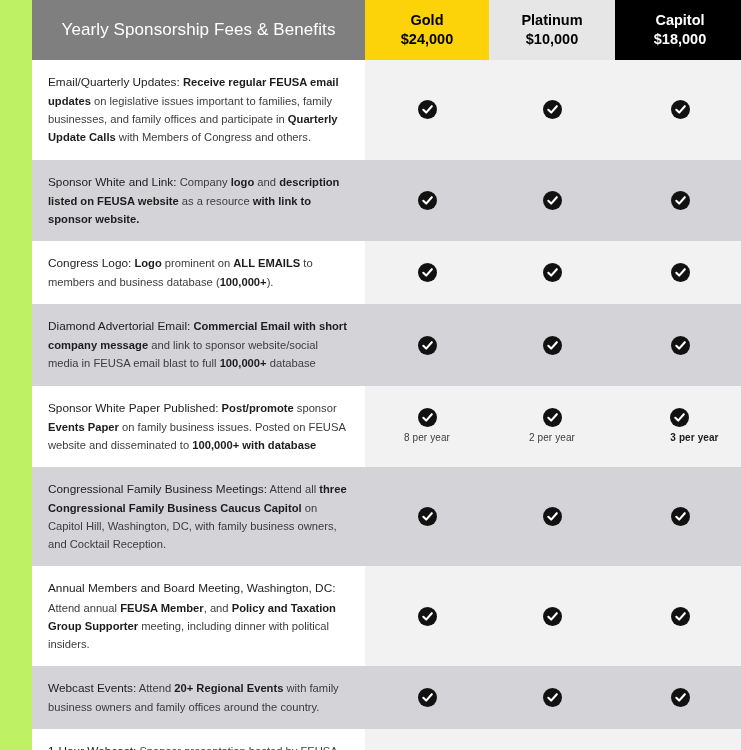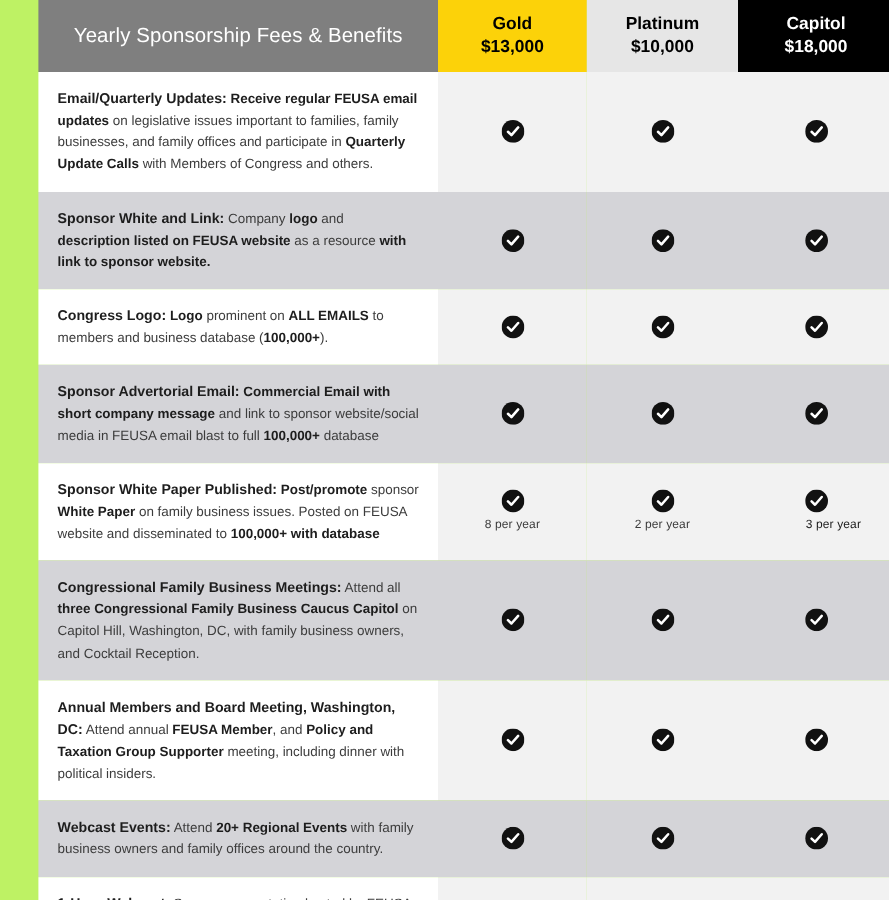--- a/index.html
+++ b/index.html
@@ -65,21 +65,21 @@
   
   .desc {
     padding: 13px 16px 13px 16px;
     font-size: 11.2px;
     line-height: 1.62;
     color: #3c3c3c;
     vertical-align: middle;
     text-align: left;
   }
   .desc b { color: #1d1d1d; font-weight: bold; }
-  .desc .lead { font-weight: bold; font-size: 11.8px; color: #1d1d1d; }
+  .desc .lead { font-weight: normal; font-size: 11.8px; color: #1d1d1d; }
 
   .mark {
     text-align: center;
     vertical-align: middle;
     padding: 13px 4px;
   }
 
   .row-white .desc { background: #ffffff; }
   .row-white .mark { background: #f2f2f2; }
   .row-gray  .desc { background: #d4d4d8; }
@@ -94,42 +94,42 @@
     vertical-align: middle;
   }
   .check svg { display: block; }
   .qty {
     display: block;
     margin-top: 5px;
     font-size: 10px;
     color: #3c3c3c;
     letter-spacing: .1px;
   }
-  .qty.strong { font-weight: normal; color: #1d1d1d; margin-left: 29px; }
+  .qty.strong { font-weight: bold; color: #1d1d1d; margin-left: 29px; }
   .cellwrap { display: inline-block; text-align: center; }
 </style>
 </head>
 <body>
 
 <div class="sheet">
 
   <table class="tbl">
     <colgroup>
       <col style="width:333px">
       <col style="width:124px">
       <col style="width:126px">
       <col style="width:130px">
     </colgroup>
 
     <thead>
       <tr>
         <th class="head-title">Yearly Sponsorship Fees &amp; Benefits</th>
         <th class="head-tier tier-gold">
           <span class="tier-name">Gold</span>
-          <span class="tier-price">$13,000</span>
+          <span class="tier-price">$24,000</span>
         </th>
         <th class="head-tier tier-platinum">
           <span class="tier-name">Platinum</span>
           <span class="tier-price">$10,000</span>
         </th>
         <th class="head-tier tier-diamond">
           <span class="tier-name">Capitol</span>
           <span class="tier-price">$18,000</span>
         </th>
       </tr>
@@ -175,36 +175,36 @@
           <td class="mark"><span class="cellwrap"><span class="check"><svg width="19" height="19" viewBox="0 0 19 19" aria-hidden="true">
                   <circle cx="9.5" cy="9.5" r="9.5" fill="#111111"></circle>
                   <path d="M5.3 9.8 L8.2 12.6 L13.8 6.2" stroke="#ffffff" stroke-width="2.1" fill="none" stroke-linecap="round" stroke-linejoin="round"></path>
                 </svg></span></span></td>
           <td class="mark"><span class="cellwrap"><span class="check"><svg width="19" height="19" viewBox="0 0 19 19" aria-hidden="true">
                   <circle cx="9.5" cy="9.5" r="9.5" fill="#111111"></circle>
                   <path d="M5.3 9.8 L8.2 12.6 L13.8 6.2" stroke="#ffffff" stroke-width="2.1" fill="none" stroke-linecap="round" stroke-linejoin="round"></path>
                 </svg></span></span></td>
         </tr>
         <tr class="row-gray">
-          <td class="desc"><span class="lead">Sponsor Advertorial Email:</span> <b>Commercial Email with short company message</b> and link to sponsor website/social media  in FEUSA email blast to full <b>100,000+</b> database</td>
-          <td class="mark"><span class="cellwrap"><span class="check"><svg width="19" height="19" viewBox="0 0 19 19" aria-hidden="true">
-                  <circle cx="9.5" cy="9.5" r="9.5" fill="#111111"></circle>
-                  <path d="M5.3 9.8 L8.2 12.6 L13.8 6.2" stroke="#ffffff" stroke-width="2.1" fill="none" stroke-linecap="round" stroke-linejoin="round"></path>
-                </svg></span></span></td>
-          <td class="mark"><span class="cellwrap"><span class="check"><svg width="19" height="19" viewBox="0 0 19 19" aria-hidden="true">
-                  <circle cx="9.5" cy="9.5" r="9.5" fill="#111111"></circle>
-                  <path d="M5.3 9.8 L8.2 12.6 L13.8 6.2" stroke="#ffffff" stroke-width="2.1" fill="none" stroke-linecap="round" stroke-linejoin="round"></path>
-                </svg></span></span></td>
-          <td class="mark"><span class="cellwrap"><span class="check"><svg width="19" height="19" viewBox="0 0 19 19" aria-hidden="true">
-                  <circle cx="9.5" cy="9.5" r="9.5" fill="#111111"></circle>
-                  <path d="M5.3 9.8 L8.2 12.6 L13.8 6.2" stroke="#ffffff" stroke-width="2.1" fill="none" stroke-linecap="round" stroke-linejoin="round"></path>
-                </svg></span></span></td>
-        </tr>
-        <tr class="row-white">
-          <td class="desc"><span class="lead">Sponsor White Paper Published:</span> <b>Post/promote</b> sponsor <b>White Paper</b> on family business issues. Posted on FEUSA website and disseminated to <b>100,000+ with database</b></td>
+          <td class="desc"><span class="lead">Diamond Advertorial Email:</span> <b>Commercial Email with short company message</b> and link to sponsor website/social media  in FEUSA email blast to full <b>100,000+</b> database</td>
+          <td class="mark"><span class="cellwrap"><span class="check"><svg width="19" height="19" viewBox="0 0 19 19" aria-hidden="true">
+                  <circle cx="9.5" cy="9.5" r="9.5" fill="#111111"></circle>
+                  <path d="M5.3 9.8 L8.2 12.6 L13.8 6.2" stroke="#ffffff" stroke-width="2.1" fill="none" stroke-linecap="round" stroke-linejoin="round"></path>
+                </svg></span></span></td>
+          <td class="mark"><span class="cellwrap"><span class="check"><svg width="19" height="19" viewBox="0 0 19 19" aria-hidden="true">
+                  <circle cx="9.5" cy="9.5" r="9.5" fill="#111111"></circle>
+                  <path d="M5.3 9.8 L8.2 12.6 L13.8 6.2" stroke="#ffffff" stroke-width="2.1" fill="none" stroke-linecap="round" stroke-linejoin="round"></path>
+                </svg></span></span></td>
+          <td class="mark"><span class="cellwrap"><span class="check"><svg width="19" height="19" viewBox="0 0 19 19" aria-hidden="true">
+                  <circle cx="9.5" cy="9.5" r="9.5" fill="#111111"></circle>
+                  <path d="M5.3 9.8 L8.2 12.6 L13.8 6.2" stroke="#ffffff" stroke-width="2.1" fill="none" stroke-linecap="round" stroke-linejoin="round"></path>
+                </svg></span></span></td>
+        </tr>
+        <tr class="row-white">
+          <td class="desc"><span class="lead">Sponsor White Paper Published:</span> <b>Post/promote</b> sponsor <b>Events Paper</b> on family business issues. Posted on FEUSA website and disseminated to <b>100,000+ with database</b></td>
           <td class="mark"><span class="cellwrap"><span class="check"><svg width="19" height="19" viewBox="0 0 19 19" aria-hidden="true">
                   <circle cx="9.5" cy="9.5" r="9.5" fill="#111111"></circle>
                   <path d="M5.3 9.8 L8.2 12.6 L13.8 6.2" stroke="#ffffff" stroke-width="2.1" fill="none" stroke-linecap="round" stroke-linejoin="round"></path>
                 </svg></span><span class="qty">8 per year</span></span></td>
           <td class="mark"><span class="cellwrap"><span class="check"><svg width="19" height="19" viewBox="0 0 19 19" aria-hidden="true">
                   <circle cx="9.5" cy="9.5" r="9.5" fill="#111111"></circle>
                   <path d="M5.3 9.8 L8.2 12.6 L13.8 6.2" stroke="#ffffff" stroke-width="2.1" fill="none" stroke-linecap="round" stroke-linejoin="round"></path>
                 </svg></span><span class="qty">2 per year</span></span></td>
           <td class="mark"><span class="cellwrap"><span class="check"><svg width="19" height="19" viewBox="0 0 19 19" aria-hidden="true">
                   <circle cx="9.5" cy="9.5" r="9.5" fill="#111111"></circle>

